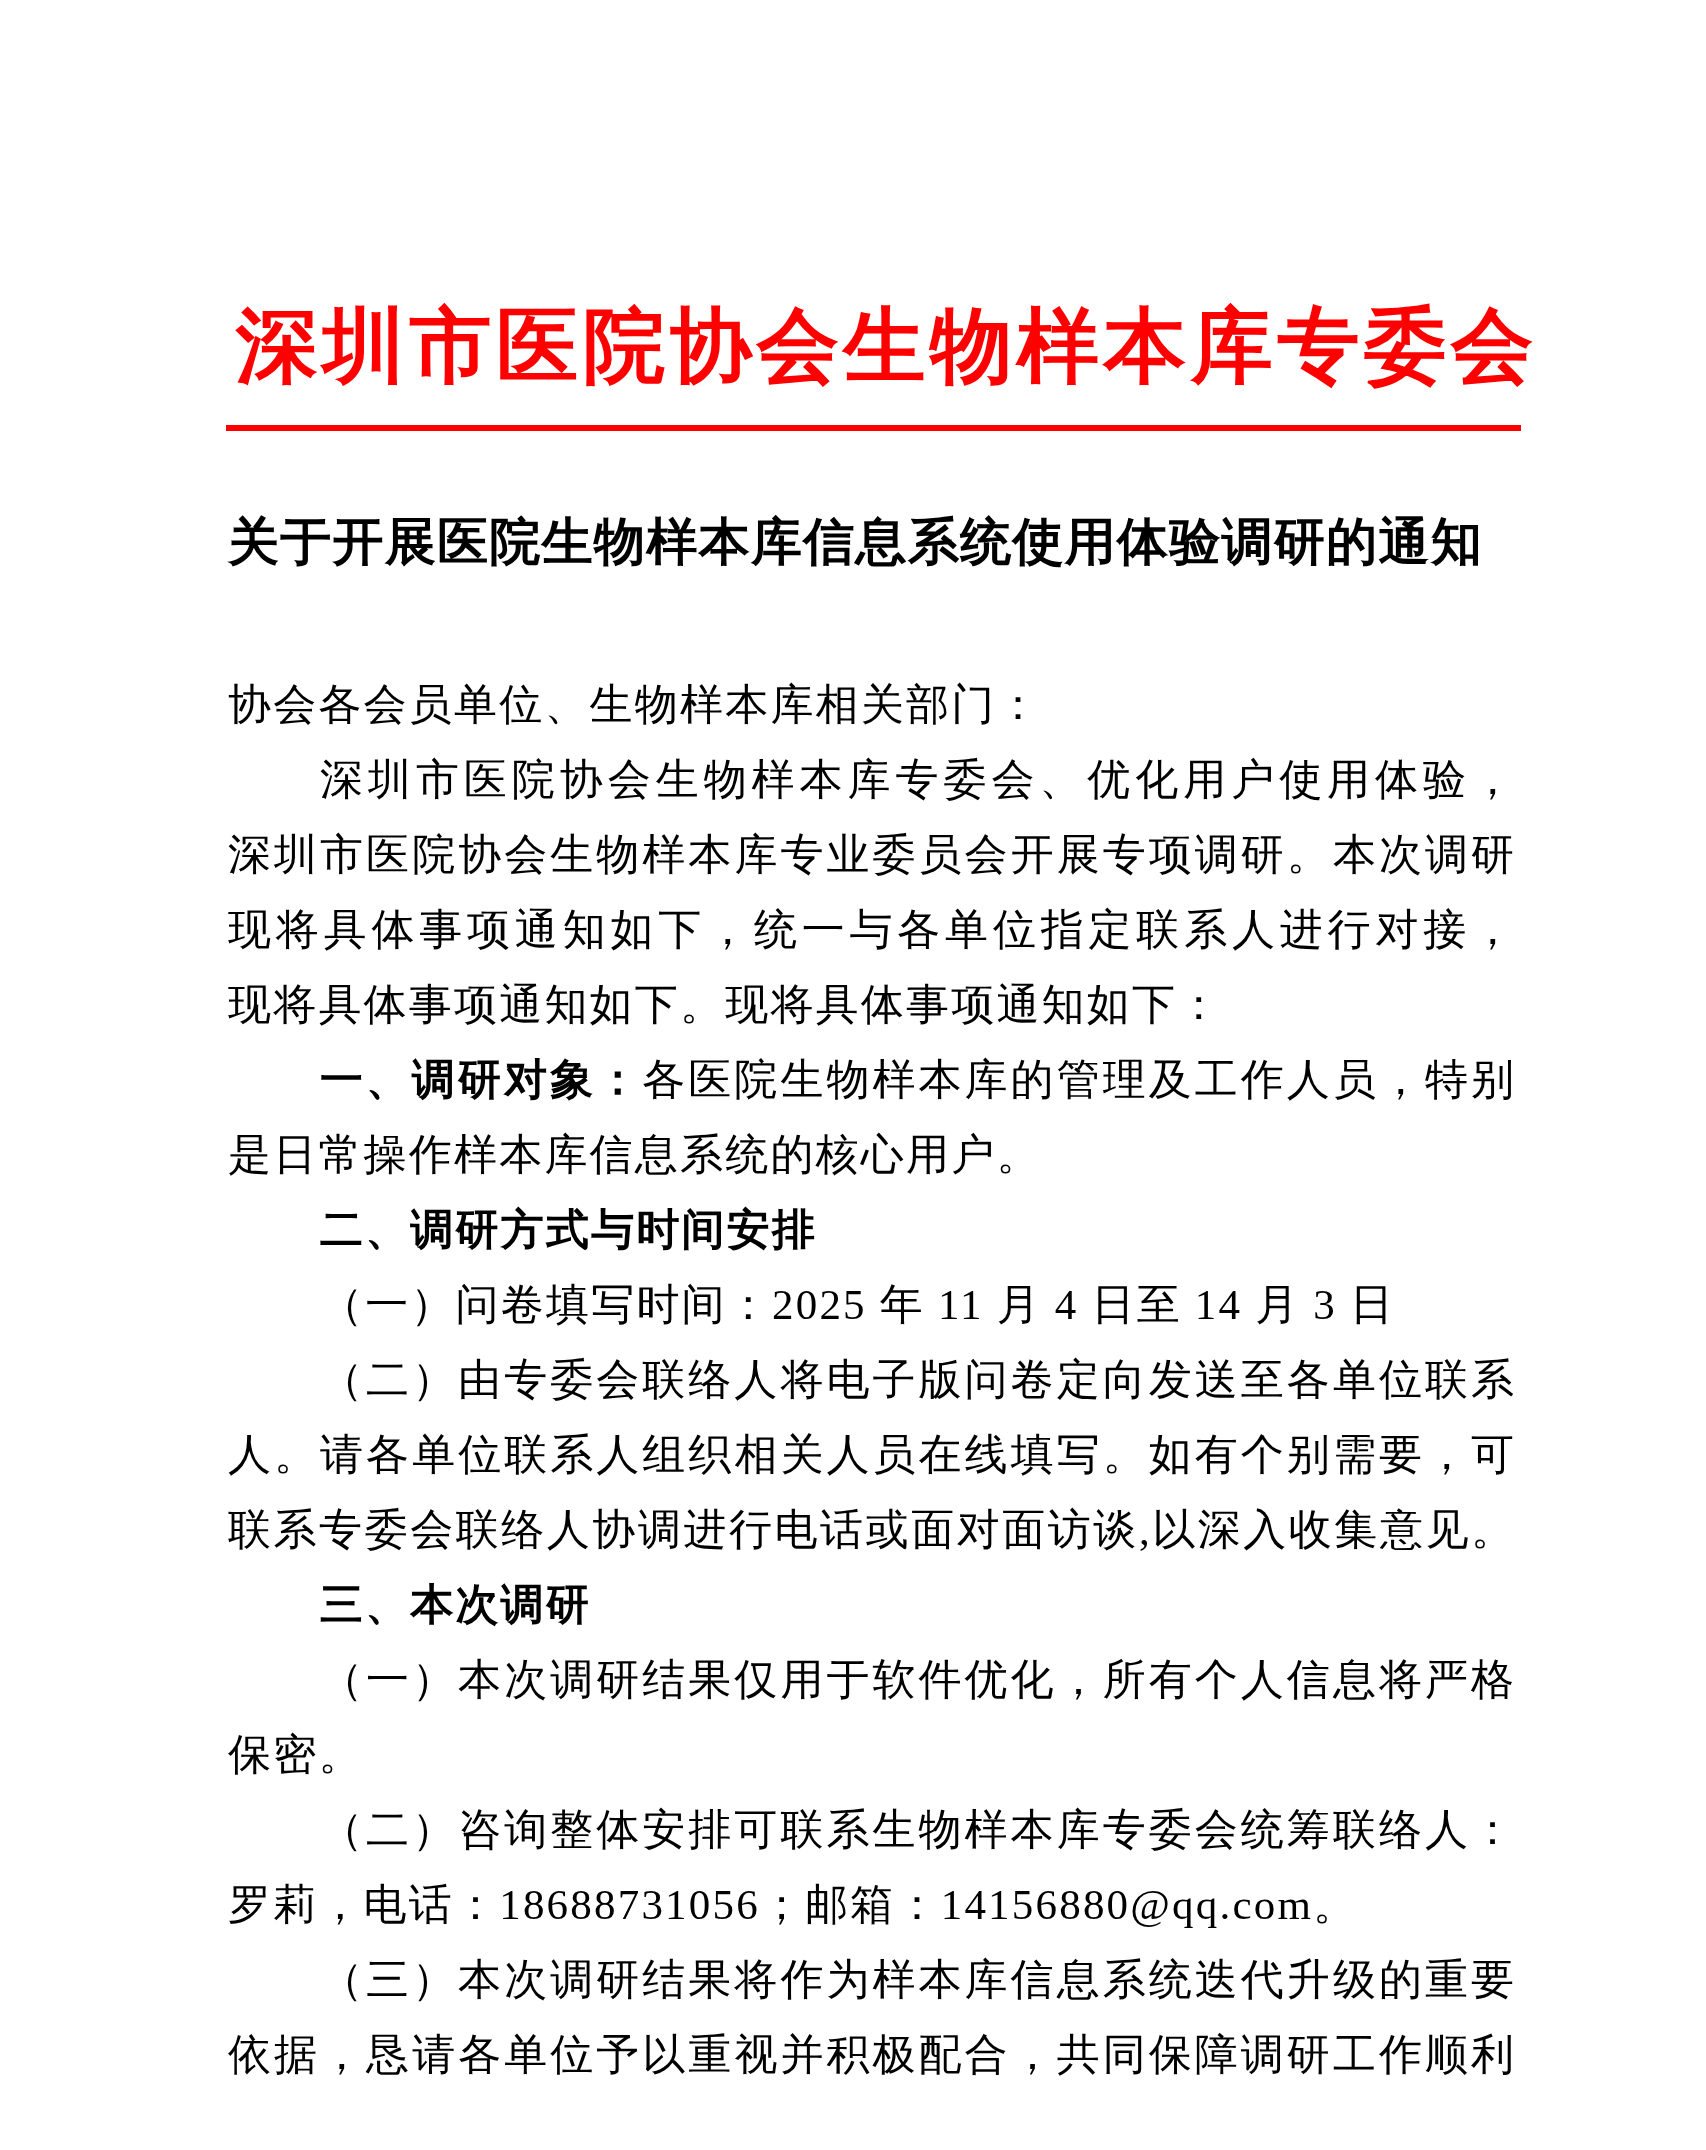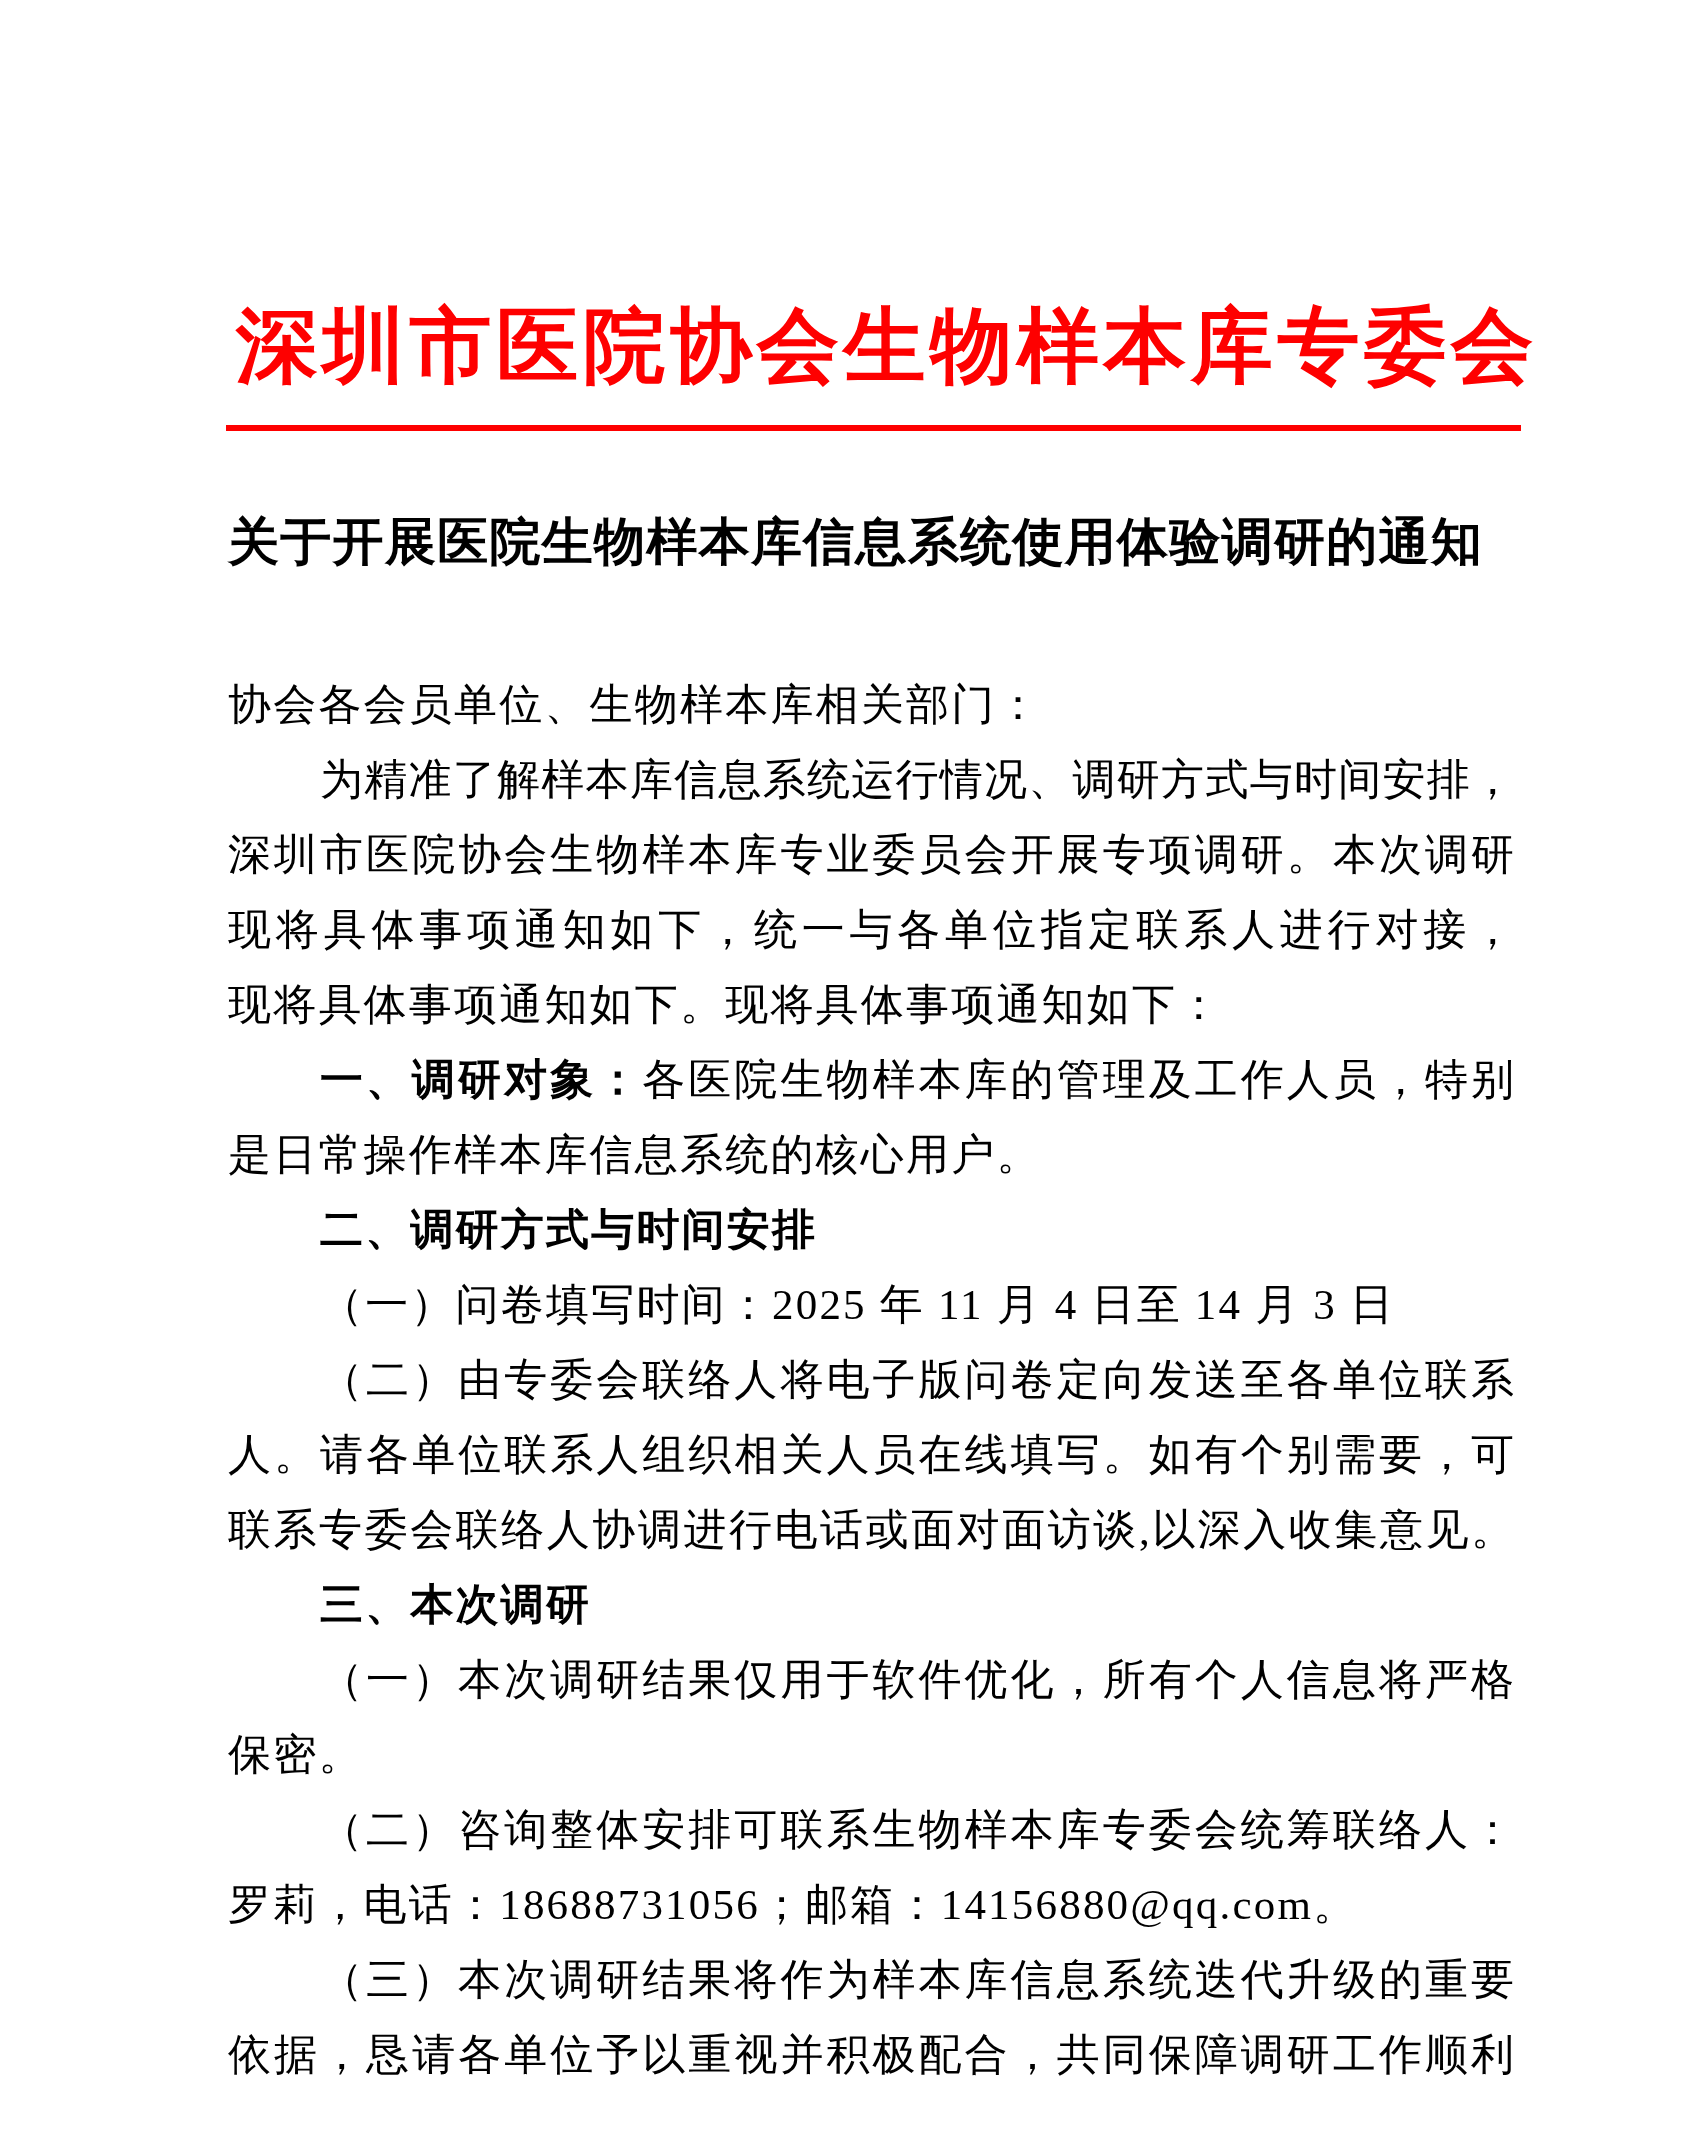--- a/index.html
+++ b/index.html
@@ -82,21 +82,21 @@
 
 <div class="page">
   <div class="header-title" style="color: rgb(254, 0, 0);">深圳市医院协会生物样本库专委会</div>
 
   <div class="red-rule" style="background: rgb(254, 0, 0);"></div>
 
   <div class="doc-title">关于开展医院生物样本库信息系统使用体验调研的通知</div>
 
   <div class="body-lines">
       <div class="line"><span class="seg">协会各会员单位、生物样本库相关部门：</span></div>
-      <div class="line indent just"><span class="seg">为精准了解样本库信息系统运行情况、调研方式与时间安排，</span></div>
+      <div class="line indent just"><span class="seg">深圳市医院协会生物样本库专委会、优化用户使用体验，</span></div>
       <div class="line just"><span class="seg">深圳市医院协会生物样本库专业委员会开展专项调研。本次调研</span></div>
       <div class="line just"><span class="seg">现将具体事项通知如下，统一与各单位指定联系人进行对接，</span></div>
       <div class="line"><span class="seg">现将具体事项通知如下。现将具体事项通知如下：</span></div>
       <div class="line indent just"><span class="seg bold">一、调研对象：</span><span class="seg">各医院生物样本库的管理及工作人员，特别</span></div>
       <div class="line"><span class="seg">是日常操作样本库信息系统的核心用户。</span></div>
       <div class="line indent"><span class="seg bold">二、调研方式与时间安排</span></div>
       <div class="line indent"><span class="seg">（一）问卷填写时间：2025 年 11 月 4 日至 14 月 3 日</span></div>
       <div class="line indent just"><span class="seg">（二）由专委会联络人将电子版问卷定向发送至各单位联系</span></div>
       <div class="line just"><span class="seg">人。请各单位联系人组织相关人员在线填写。如有个别需要，可</span></div>
       <div class="line just"><span class="seg">联系专委会联络人协调进行电话或面对面访谈,以深入收集意见。</span></div>

